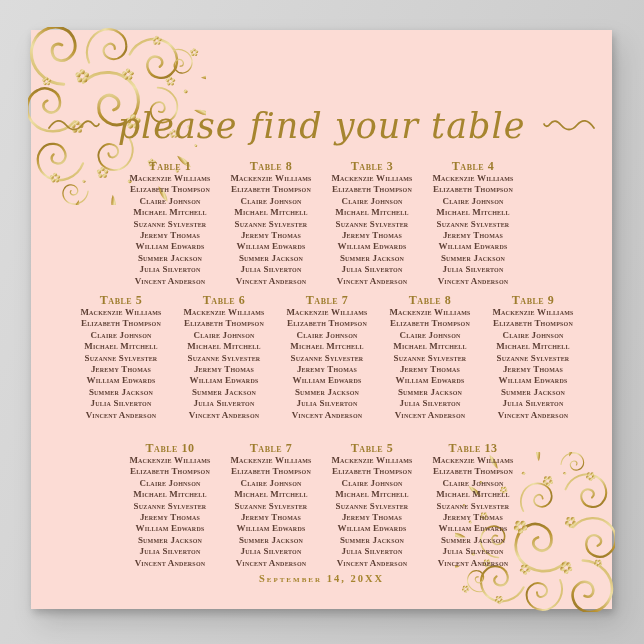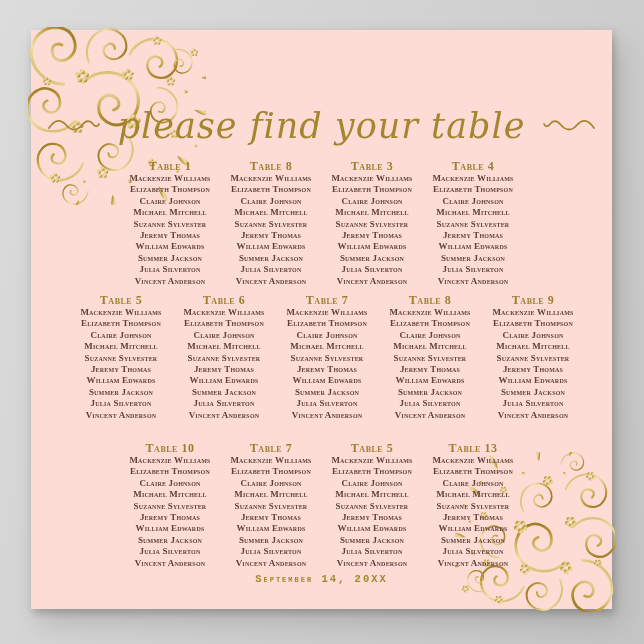--- a/index.html
+++ b/index.html
@@ -42,21 +42,21 @@
     font-size:9px;line-height:11.4px;font-weight:bold;font-variant:small-caps;
     color:#5f4136;letter-spacing:.2px;white-space:nowrap;
   }
   
   .footer-couple{
     position:absolute;top:520px;left:0;right:0;text-align:center;
     font-size:17px;font-variant:small-caps;color:#a6852f;letter-spacing:3px;white-space:nowrap;
   }
   .footer-date{
     position:absolute;top:543px;left:0;right:0;text-align:center;
-    font-size:10.5px;font-weight:bold;font-variant:small-caps;color:#a6852f;letter-spacing:2px;font-family:Liberation Mono, monospace;
+    font-size:10.5px;font-weight:bold;font-variant:small-caps;color:#a6852f;letter-spacing:2px;
   }
   .hidden-defs{position:absolute;width:0;height:0;overflow:hidden;}
 </style>
 </head>
 <body>
 
 <svg class="hidden-defs" aria-hidden="true">
   <defs>
     <linearGradient id="gg" x1="0%" y1="0%" x2="100%" y2="100%">
       <stop offset="0%" stop-color="#c9a94e"></stop>

